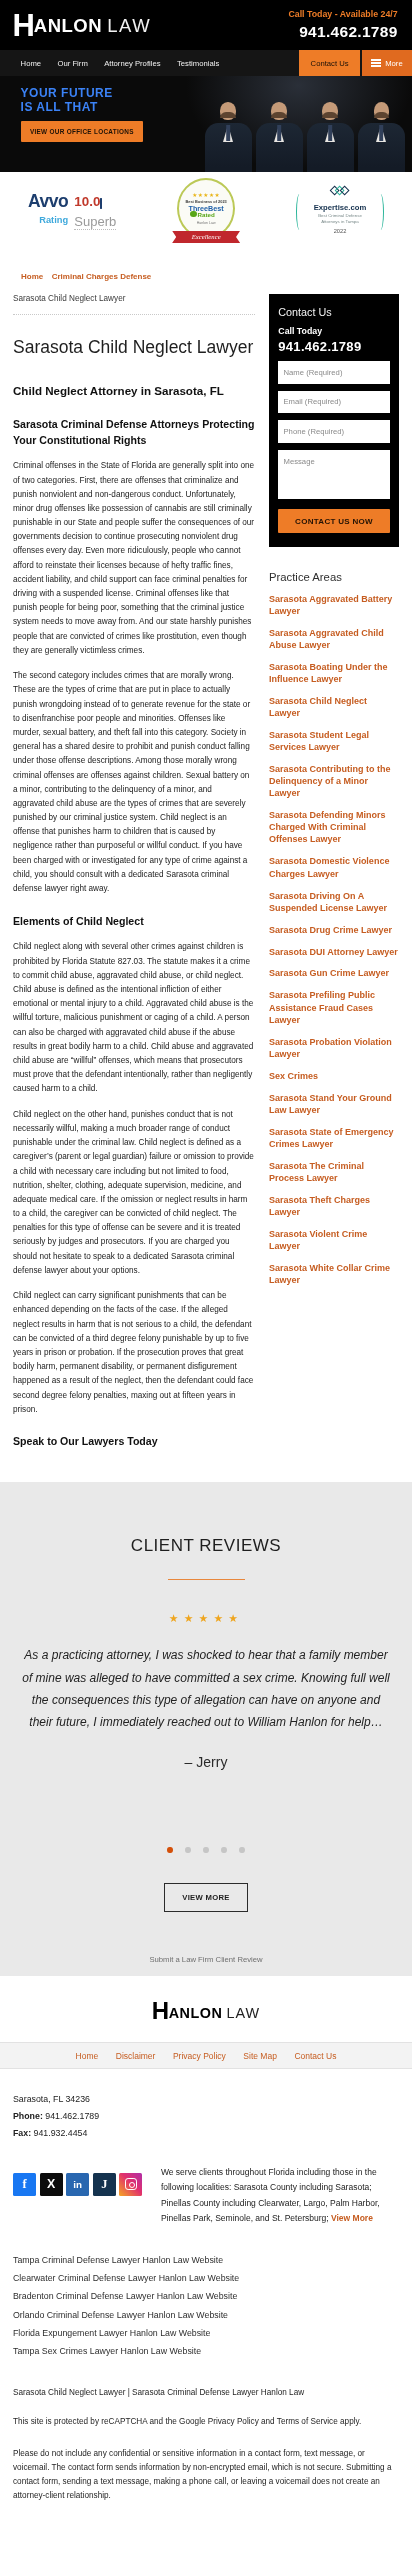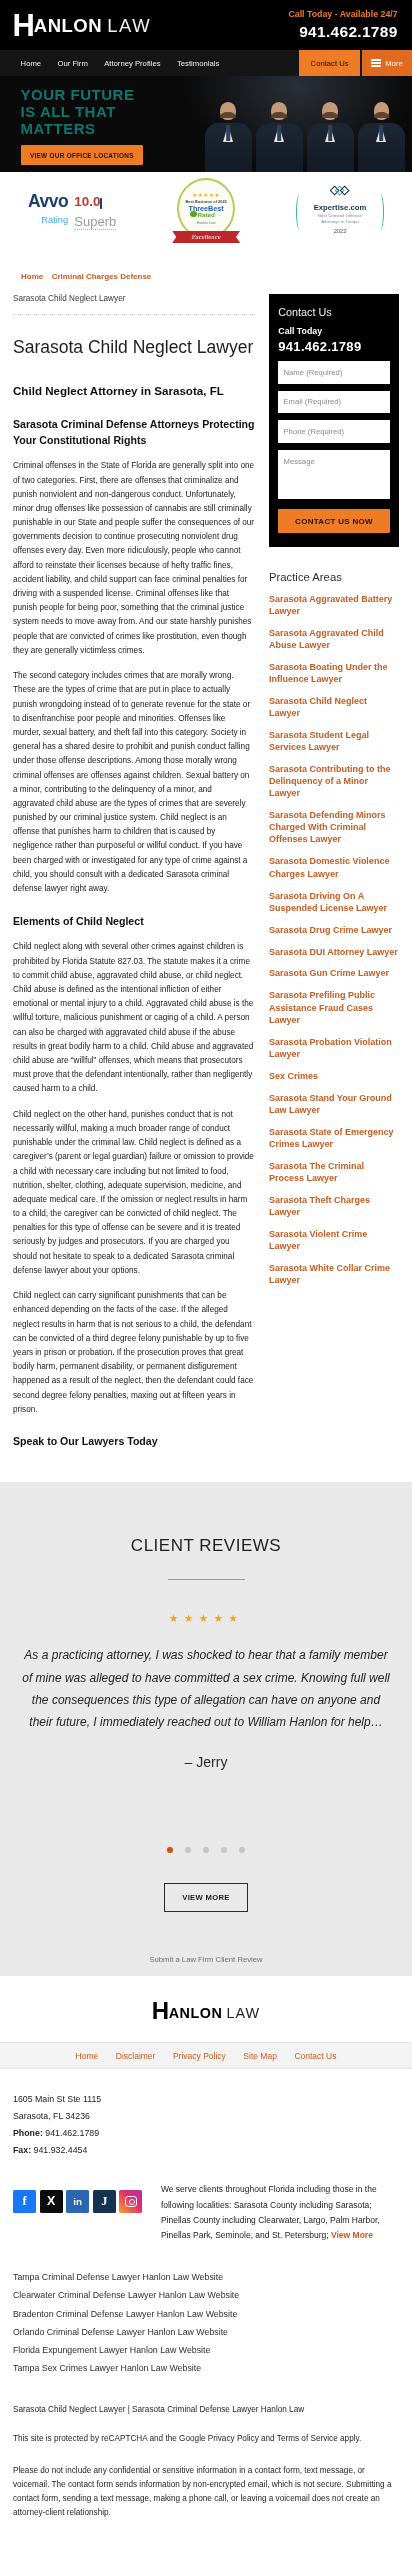--- a/index.html
+++ b/index.html
@@ -32,41 +32,41 @@
   .main-nav { background: #151515; height: 26px; display: flex; align-items: stretch; padding-left: 12.4px; }
   .main-nav a { color: #f1f1f1; font-size: 7.7px; display: flex; align-items: center; padding: 0 8.2px; }
   .nav-contact { background: #ee7c27; color: #1d1208 !important; margin-left: auto; padding: 0 11.3px !important; }
   .nav-more { background: #e06a1f; color: #fff !important; margin-left: 2.1px; padding: 0 9.3px !important; gap: 4.6px; }
   .hamburger-icon { display: inline-flex; flex-direction: column; gap: 1.5px; }
   .hamburger-icon i { display: block; width: 9.3px; height: 1.5px; background: #fff; }
 
   
   .hero { background: #0a0a0a; height: 96px; position: relative; overflow: hidden; }
   .hero-inner { position: relative; z-index: 2; padding: 11.3px 0 0 20.6px; }
-  .hero-title { color: #0f766e; font-size: 15px; font-weight: 700; letter-spacing: 0.5px; line-height: 1.12; }
+  .hero-title { color: #3b82f6; font-size: 12px; font-weight: 700; letter-spacing: 0.5px; line-height: 1.12; }
   .hero-cta {
     display: inline-block; margin-top: 7.2px; background: #ee7c27; color: #1d1208;
     font-size: 6.4px; font-weight: 700; letter-spacing: 0.3px; padding: 6.7px 9.3px; border-radius: 1px;
   }
   .hero-photo { position: absolute; right: 0; top: 0; width: 227px; height: 96px; z-index: 1;
     background: radial-gradient(ellipse at 50% 10%, #2a2f38 0%, #0a0a0a 70%);
     display: flex; align-items: flex-end; justify-content: flex-end; gap: 4.1px; padding-right: 7.2px; }
   .fig { position: relative; width: 47px; }
   .fig .head { width: 15.5px; height: 17.5px; border-radius: 50% 50% 46% 46%; background: #c49a78; margin: 0 auto; }
   .fig .hair { width: 15.5px; height: 6.2px; border-radius: 7.2px 7.2px 0 0; background: #5d4430; margin: 0 auto -16.5px; position: relative; top: -1px; }
   .fig .body { width: 47px; height: 49px; background: linear-gradient(180deg, #1d2734 0%, #141b26 90%); border-radius: 13.4px 13.4px 0 0; margin-top: 3.1px; }
   .fig .shirt { position: absolute; left: 50%; transform: translateX(-50%); bottom: 30px; width: 0; height: 0;
     border-left: 5.7px solid transparent; border-right: 5.7px solid transparent; border-top: 0; border-bottom: 17.5px solid #e8e6e2; }
   .fig .tie { position: absolute; left: 50%; transform: translateX(-50%); bottom: 31px; width: 3.6px; height: 16.5px; background: #31405a; }
 
   
   .badges { background: #fff; height: 77px; display: flex; align-items: center; justify-content: space-between; padding: 0 28px; }
   .avvo-badge { display: grid; grid-template-columns: auto auto; column-gap: 6.2px; align-items: center; }
   .avvo-word { color: #1d3e6e; font-size: 17.5px; font-weight: 800; letter-spacing: -0.5px; }
-  .avvo-rating-word { color: #3fa9dc; font-size: 9.3px; font-weight: 400; text-align: right; margin-top: -2.1px; }
+  .avvo-rating-word { color: #3fa9dc; font-size: 9.3px; font-weight: 700; text-align: right; margin-top: -2.1px; }
   .avvo-score { color: #c0392b; font-size: 13.4px; font-weight: 700; }
   .avvo-bar { width: 47px; height: 6.7px; border-radius: 4.1px; background: #1d3e6e; border: 1px solid #1d3e6e; margin-top: 1.5px;
     background-image: repeating-linear-gradient(90deg, #1d3e6e 0 4.1px, #ffffff 4.1px 5.2px); }
   .avvo-tier { grid-column: 2; color: #9a9a9a; font-size: 13px; border-bottom: 0.5px dotted #bbb; width: max-content; margin-top: 2.1px; }
 
   .threebest-badge { position: relative; width: 77px; text-align: center; }
   .tb-circle { width: 58px; height: 61px; margin: 0 auto; border-radius: 50%; background: #fbfbf6;
     border: 2.6px double #bcc957; display: flex; flex-direction: column; align-items: center; justify-content: center; position: relative; z-index: 2; }
   .tb-stars { color: #e9b416; font-size: 5.7px; letter-spacing: 0.5px; }
   .tb-top { font-size: 3.9px; font-weight: 700; color: #3a3a3a; margin-top: 1px; }
@@ -230,21 +230,20 @@
         <div class="head"></div>
         <div class="body"></div>
         <div class="shirt"></div>
         <div class="tie"></div>
       </div>
   </div>
   <div class="hero-inner">
     <div class="hero-title">
       <div>YOUR FUTURE</div>
       <div>IS ALL THAT</div>
-      <div>MATTERS</div>
     </div>
     <a class="hero-cta">VIEW OUR OFFICE LOCATIONS</a>
   </div>
 </section>
 
 <section class="badges">
   <a class="avvo-badge">
     <span class="avvo-word">Avvo</span>
     <span>
       <span class="avvo-score">10.0</span>
@@ -371,21 +370,20 @@
 
 <nav class="footer-nav">
   <a>Home</a>
   <a>Disclaimer</a>
   <a>Privacy Policy</a>
   <a>Site Map</a>
   <a>Contact Us</a>
 </nav>
 
 <div class="footer-address">
-  <div>1605 Main St Ste 1115</div>
   <div>Sarasota, FL 34236</div>
   <div><b>Phone:</b> <span>941.462.1789</span></div>
   <div><b>Fax:</b> <span>941.932.4454</span></div>
 </div>
 
 <div class="footer-social-row">
   <div class="social-icons">
     <a class="social-icon facebook">f</a>
     <a class="social-icon x-twitter">X</a>
     <a class="social-icon linkedin">in</a>

